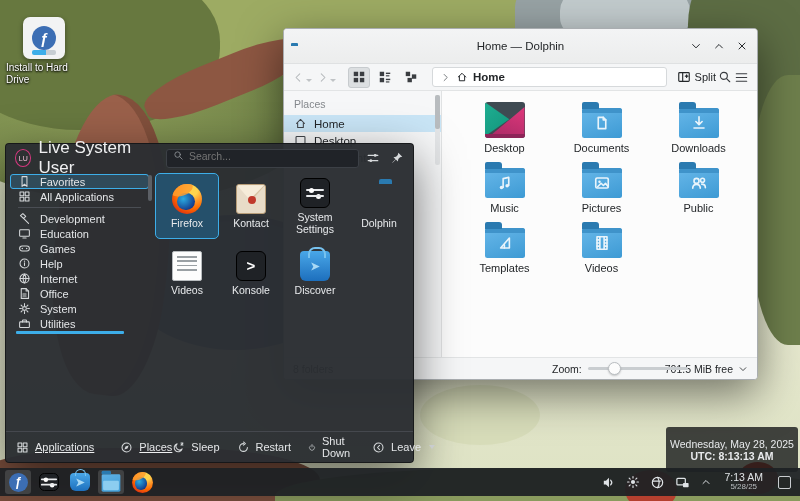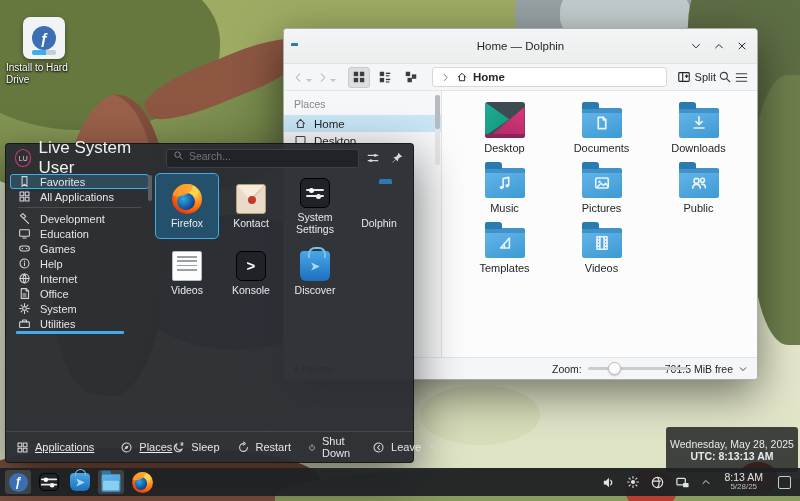--- a/index.html
+++ b/index.html
@@ -659,20 +659,20 @@
           <path d="M8 2.5c2.3 2.6 2.3 8.4 0 11M3 6.5h8"></path>
         </svg>
       <svg class="ic" width="15" height="15" viewBox="0 0 16 16">
           <rect x="2" y="3.5" width="9" height="7" rx="1"></rect>
           <rect class="f" x="8.5" y="8.5" width="6" height="4.5" rx="0.8"></rect>
         </svg>
       <svg class="ic" width="12" height="12" viewBox="0 0 16 16">
           <path d="M4 10l4-4 4 4"></path>
         </svg>
       <span class="tclock">
-        <div class="t">8:13 AM</div>
+        <div class="t">7:13 AM</div>
         <div class="d">5/28/25</div>
       </span>
       <span class="showdesk"></span>
     </span>
   </div>
 
 </div>
 
 </body></html>

